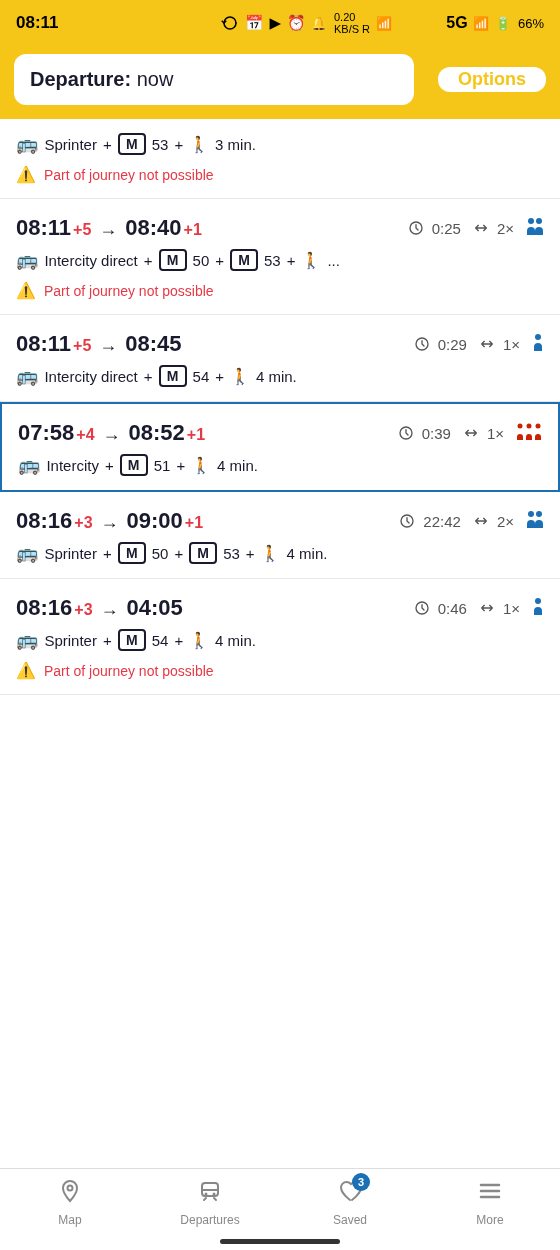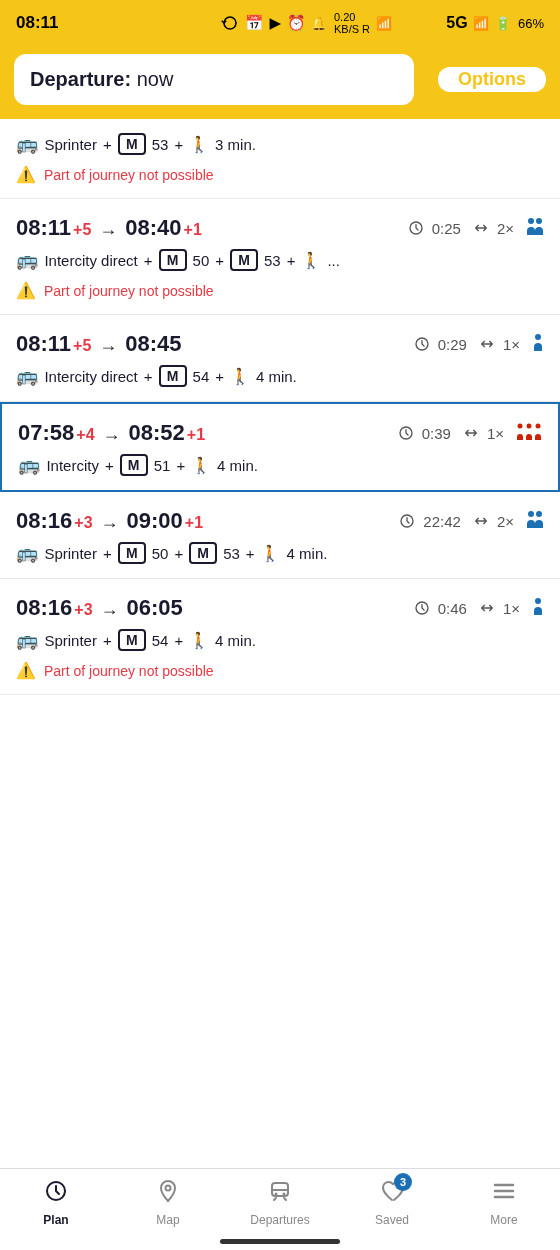--- a/index.html
+++ b/index.html
@@ -461,21 +461,21 @@
         <span style="font-size:15px;">4 min.</span>
     </div>
 
   </div>
     <div class="journey-card">
     <div class="journey-header">
       <div class="times">
         <span>08:16</span>
           <span class="delay">+3</span>
         <span class="arrow">→</span>
-        <span>06:05</span>
+        <span>04:05</span>
       </div>
       <div class="journey-meta">
         <div class="meta-item">
           <svg width="16" height="16" viewBox="0 0 24 24" fill="none">
             <circle cx="12" cy="12" r="9" stroke="#555" stroke-width="2"></circle>
             <polyline points="12,7 12,12 15,15" stroke="#555" stroke-width="2" stroke-linecap="round"></polyline>
           </svg>
           <span style="font-size:15px;text-align:center;">0:46</span>
         </div>
         <div class="meta-item">
@@ -503,29 +503,20 @@
         <span style="font-size:15px;">4 min.</span>
     </div>
     <div class="warning-row">
       <span class="warning-icon">⚠️</span>
       <span>Part of journey not possible</span>
     </div>
   </div>
   </div>
 
 <div class="bottom-nav">
-  <div class="nav-item">
-    <div class="nav-icon active">
-      <svg width="24" height="24" viewBox="0 0 24 24" fill="none">
-        <circle cx="12" cy="12" r="9" stroke="#1a1a2e" stroke-width="2"></circle>
-        <polyline points="12,7 12,12 15,15" stroke="#1a1a2e" stroke-width="2" stroke-linecap="round"></polyline>
-      </svg>
-    </div>
-    <span class="nav-label active">Plan</span>
-  </div>
   <div class="nav-item">
     <div class="nav-icon">
       <svg width="24" height="24" viewBox="0 0 24 24" fill="none">
         <path d="M12 2C8.13 2 5 5.13 5 9c0 5.25 7 13 7 13s7-7.75 7-13c0-3.87-3.13-7-7-7z" stroke="#888" stroke-width="2"></path>
         <circle cx="12" cy="9" r="2.5" stroke="#888" stroke-width="2"></circle>
       </svg>
     </div>
     <span class="nav-label">Map</span>
   </div>
   <div class="nav-item">

